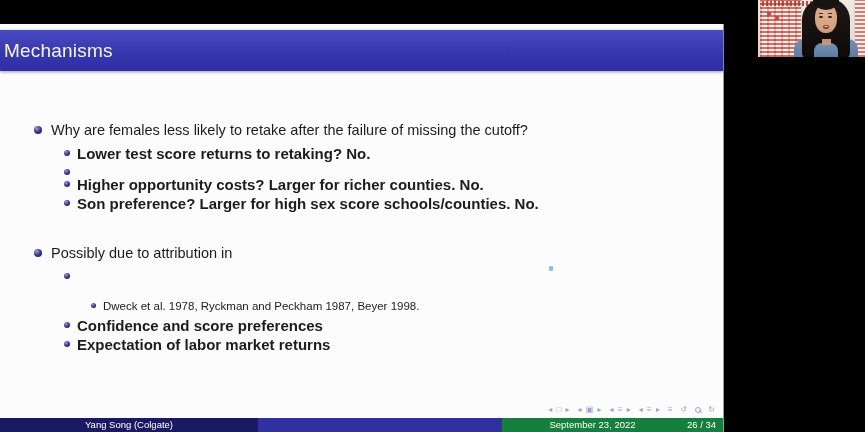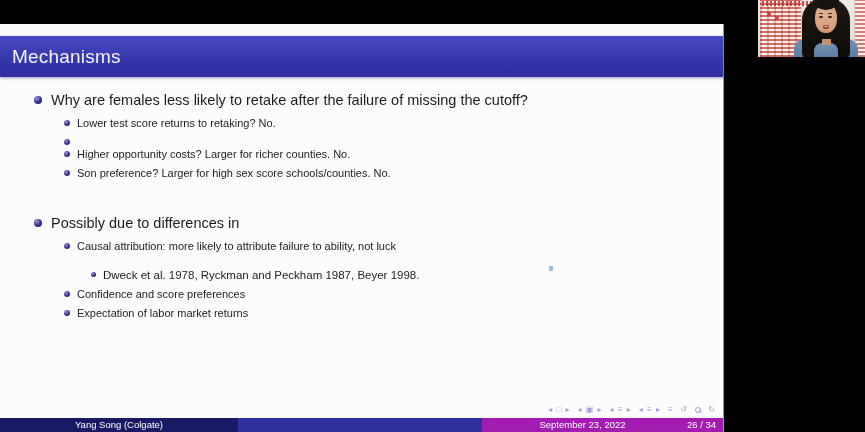--- a/index.html
+++ b/index.html
@@ -15,54 +15,54 @@
 
   
   .slide {
     position: absolute; left: 0; top: 24px;
     width: 724px; height: 408px;
     background: #fcfcfd;
     border-right: 1px solid #9a9a9a;
   }
 
   .frametitle {
-    position: absolute; left: 0; top: 12px; right: 0;
+    position: absolute; left: 0; top: 6px; right: 0;
     height: 41px;
     background: linear-gradient(180deg, #4a4ac2 0%, #3737ae 55%, #2f2fa3 100%);
     color: #f5f5ff;
     display: flex; align-items: center;
-    padding-left: 12px;
+    padding-left: 4px;
     font-size: 19px;
     letter-spacing: .2px;
     box-shadow: 0 1px 3px rgba(40,40,80,.45);
   }
 
   .content {
     position: absolute; left: 0; top: 41px; right: 0; bottom: 14px;
     color: #1c1c1c;
   }
 
-  .sec1 { margin: 24px 0 0 34px; }
+  .sec1 { margin: 54px 0 0 34px; }
   .sec2 { margin: 29px 0 0 34px; }
 
   .l1row { display: flex; align-items: flex-start; font-size: 14.5px; line-height: 22px; }
-  .l2row { display: flex; align-items: flex-start; font-size: 11px; line-height: 19px; }
+  .l2row { display: flex; align-items: flex-start; font-size: 15px; line-height: 19px; font-weight: bold; }
   .l3row { display: flex; align-items: flex-start; font-size: 11.5px; line-height: 20px; }
 
   .ball {
     flex: 0 0 auto;
     border-radius: 50%;
     background: radial-gradient(circle at 35% 30%, #a0a0d2, #3d3d9c 45%, #1a1a5c 85%);
   }
   .b1 { width: 8px; height: 8px; margin: 7px 9px 0 0; }
   .b2 { width: 6px; height: 6px; margin: 6px 7px 0 0; }
   .b3 { width: 5px; height: 5px; margin: 7px 7px 0 0; }
 
   .sublist  { margin: 3px 0 0 30px; }
-  .subsub   { margin: 9px 0 0 27px; }
+  .subsub   { margin: 17px 0 0 27px; }
 
   
   .nav {
     position: absolute; right: 7px; bottom: 4px;
     display: flex; align-items: center; gap: 7px;
     color: #9f9fd6; font-size: 8px; line-height: 8px;
     letter-spacing: 1px;
     user-select: none;
   }
   .nav .grp { white-space: nowrap; }
@@ -77,23 +77,23 @@
     content: ""; position: absolute; left: 4px; top: 4px;
     width: 3px; height: 1px; background: #9f9fd6; transform: rotate(45deg);
   }
 
   
   .footline {
     position: absolute; left: 0; right: 0; bottom: 0;
     height: 14px; display: flex;
     color: #fff; font-size: 9.5px; line-height: 14px;
   }
-  .fbox1 { width: 238px; background: #1a1a64; text-align: center; }
+  .fbox1 { width: 258px; background: #1a1a64; text-align: center; }
   .fbox2 { width: 244px; background: #30309e; }
-  .fbox3 { flex: 1; background: #a21caf; position: relative; }
+  .fbox3 { flex: 1; background: #15803d; position: relative; }
   .fdate { position: absolute; left: 0; right: 40px; text-align: center; }
   .fpage { position: absolute; right: 7px; top: 0; }
 
   
   .cursor-dot {
     position: absolute; left: 549px; top: 201px;
     width: 4px; height: 5px; border-radius: 1px;
     background: #7fb0e0; opacity: .85;
   }
 
@@ -207,26 +207,25 @@
           <div class="l2row">
             <span class="ball b2"></span>
             <span>Son preference? Larger for high sex score schools/counties. No.</span>
           </div>
         </div>
       </div>
 
       <div class="sec2">
         <div class="l1row">
           <span class="ball b1"></span>
-          <span>Possibly due to differences in</span>
+          <span>Possibly due to attribution in</span>
         </div>
         <div class="sublist">
           <div class="l2row">
             <span class="ball b2"></span>
-            <span>Causal attribution: more likely to attribute failure to ability, not luck</span>
           </div>
           <div class="subsub">
             <div class="l3row">
               <span class="ball b3"></span>
               <span>Dweck et al. 1978, Ryckman and Peckham 1987, Beyer 1998.</span>
             </div>
           </div>
           <div class="l2row">
             <span class="ball b2"></span>
             <span>Confidence and score preferences</span>

